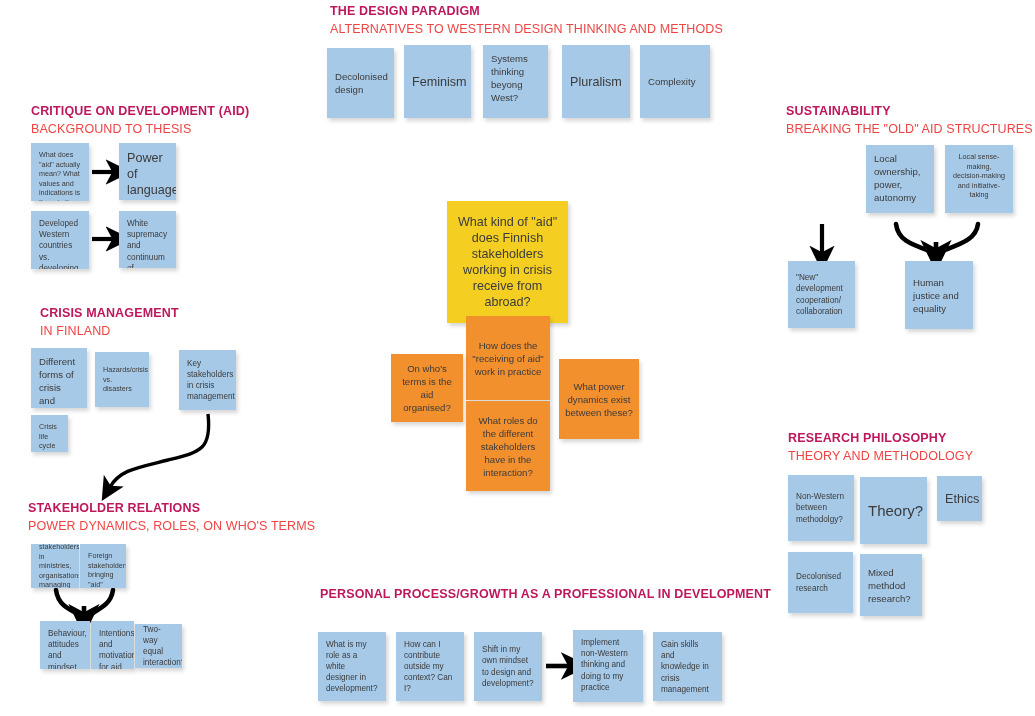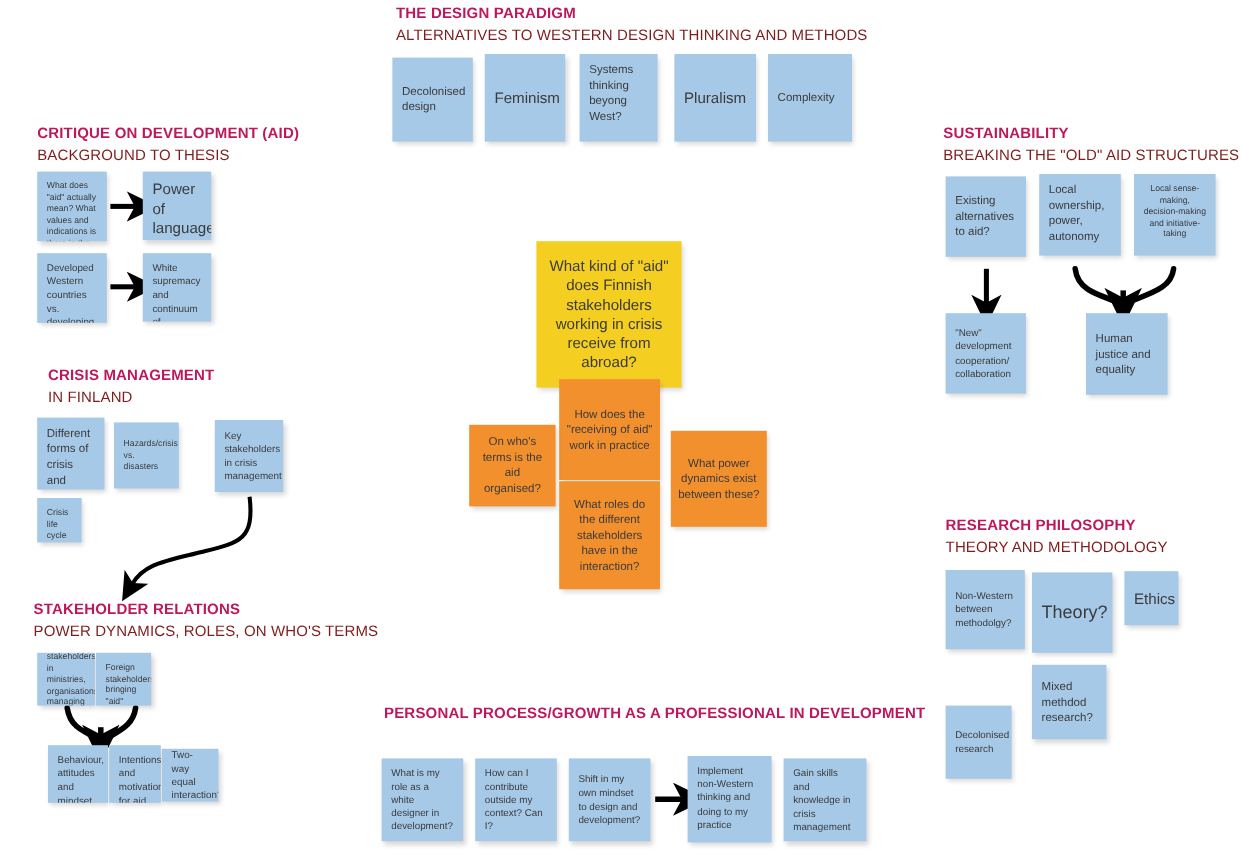--- a/index.html
+++ b/index.html
@@ -21,21 +21,21 @@
     font-size:12.5px;
     color:#be185d;
     letter-spacing:.15px;
     white-space:nowrap;
     line-height:15px;
   }
   .sec-sub{
     font-family:"Liberation Sans", sans-serif;
     font-weight:normal;
     font-size:12.5px;
-    color:#7f1d1d;
+    color:#ef4444;
     letter-spacing:.1px;
     white-space:nowrap;
     line-height:16px;
     margin-top:2px;
   }
 
   .note{
     position:absolute;
     box-sizing:border-box;
     color:#3b3b3b;
@@ -184,23 +184,20 @@
     <span class="fs-m">What roles do the different stakeholders have in the interaction?</span>
   </div>
   <div class="note orange v-mid t-center" style="left:559px;top:359px;width:80px;height:80px;padding:6px 5px;">
     <span class="fs-m">What power dynamics exist between these?</span>
   </div>
 
   <div class="section-head" style="left:786px;top:104px;">
     <div class="sec-title">SUSTAINABILITY</div>
     <div class="sec-sub">BREAKING THE "OLD" AID STRUCTURES</div>
   </div>
-  <div class="note blue v-mid t-left" style="left:788px;top:147px;width:67px;height:67px;">
-    <span class="fs-m">Existing alternatives to aid?</span>
-  </div>
   <div class="note blue v-top t-left" style="left:866px;top:145px;width:68px;height:68px;">
     <span class="fs-m">Local ownership, power, autonomy</span>
   </div>
   <div class="note blue v-top t-left" style="left:945px;top:145px;width:68px;height:68px;text-align:center;">
     <span class="fs-xs">Local sense-making, decision-making and initiative-taking</span>
   </div>
   <div class="note blue v-mid t-left" style="left:788px;top:261px;width:67px;height:67px;">
     <span class="fs-s">"New" development cooperation/ collaboration</span>
   </div>
   <div class="note blue v-mid t-left" style="left:905px;top:261px;width:68px;height:68px;">
@@ -213,21 +210,21 @@
   </div>
   <div class="note blue v-mid t-left" style="left:788px;top:475px;width:66px;height:66px;">
     <span class="fs-s">Non-Western between methodolgy?</span>
   </div>
   <div class="note blue v-mid t-left" style="left:860px;top:477px;width:67px;height:67px;">
     <span class="fs-xl">Theory?</span>
   </div>
   <div class="note blue v-mid t-left" style="left:937px;top:476px;width:45px;height:45px;">
     <span class="fs-l">Ethics</span>
   </div>
-  <div class="note blue v-mid t-left" style="left:788px;top:552px;width:55px;height:61px;margin-top:36px;">
+  <div class="note blue v-mid t-left" style="left:788px;top:552px;width:65px;height:61px;">
     <span class="fs-s">Decolonised research</span>
   </div>
   <div class="note blue v-mid t-left" style="left:860px;top:554px;width:62px;height:62px;">
     <span class="fs-m">Mixed methdod research?</span>
   </div>
 
   <div class="section-head" style="left:320px;top:587px;">
     <div class="sec-title">PERSONAL PROCESS/GROWTH AS A PROFESSIONAL IN DEVELOPMENT</div>
   </div>
   <div class="note blue v-mid t-left" style="left:318px;top:632px;width:68px;height:69px;">

